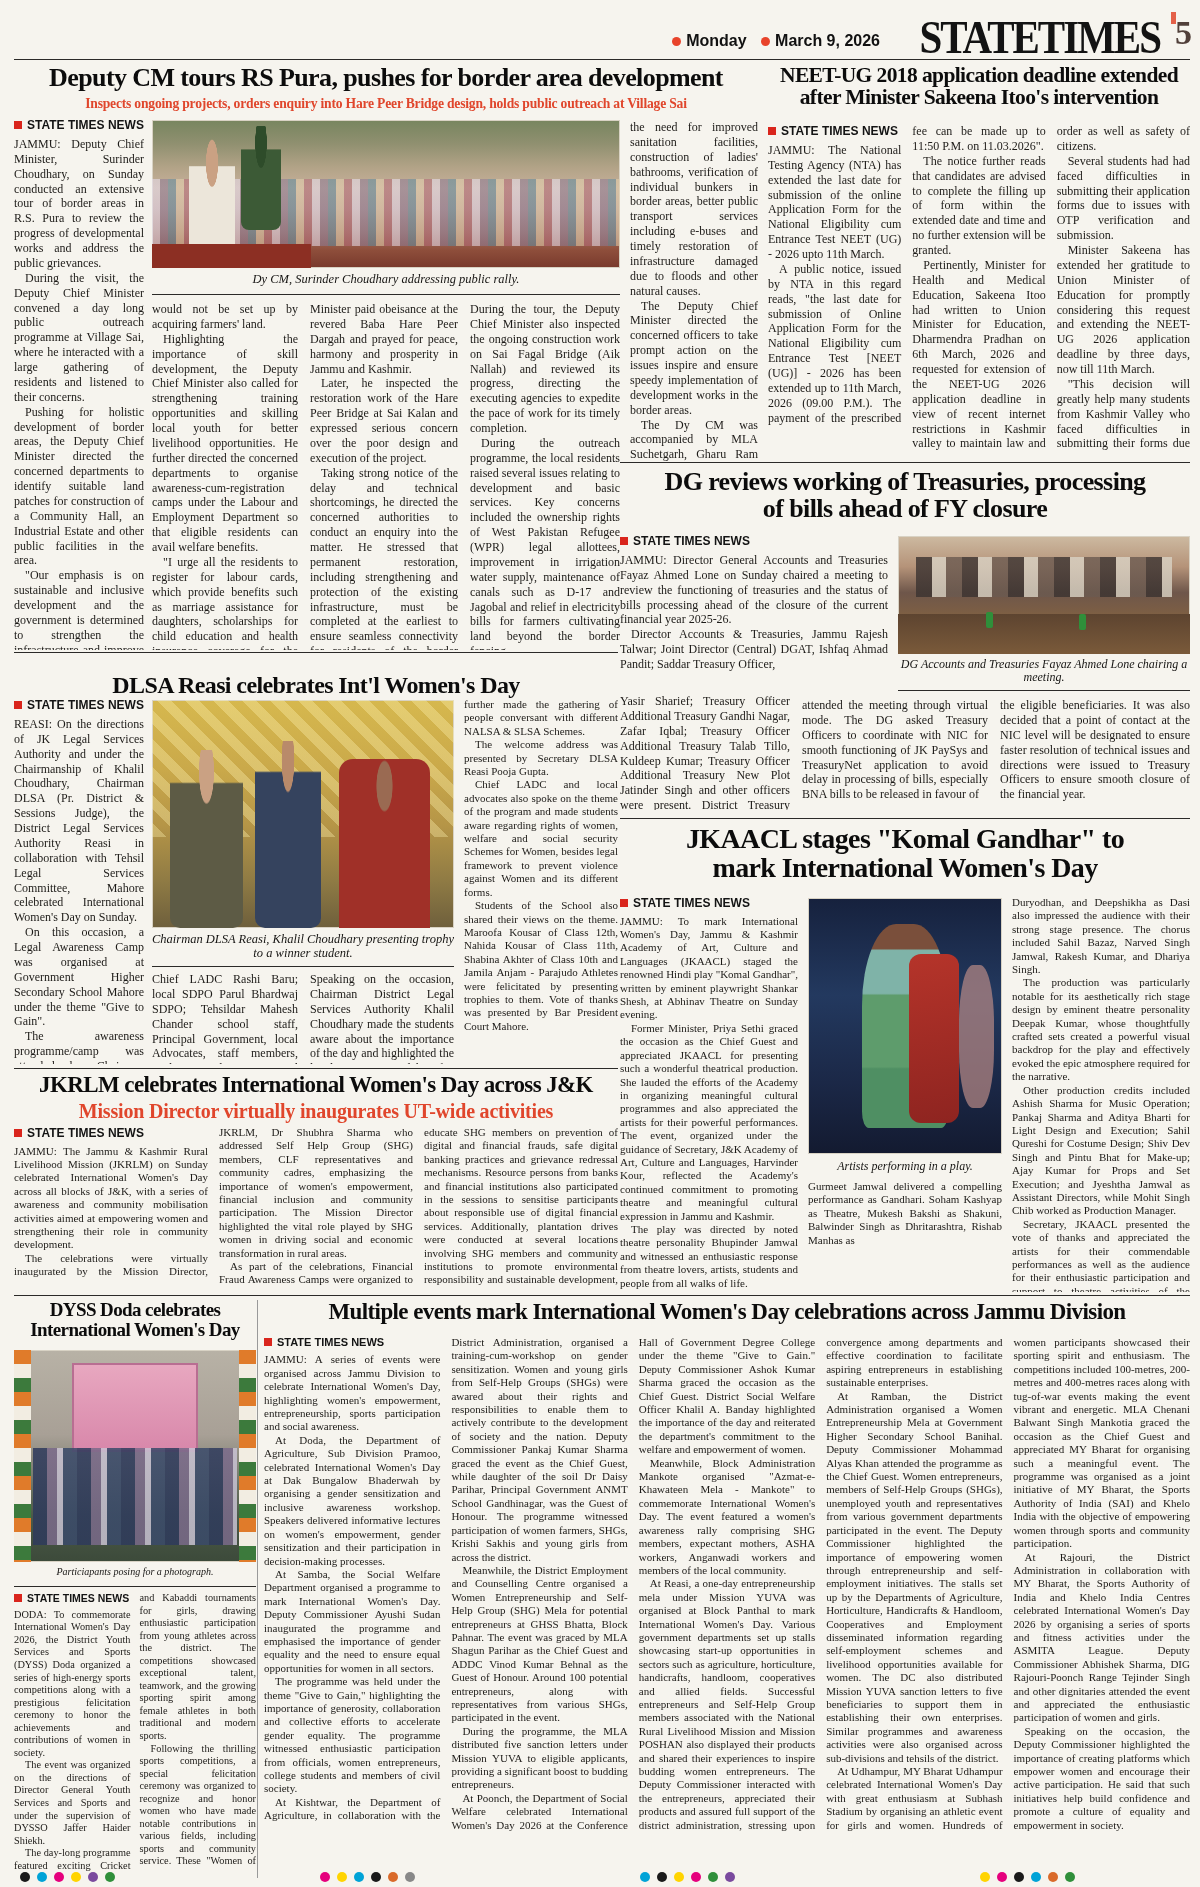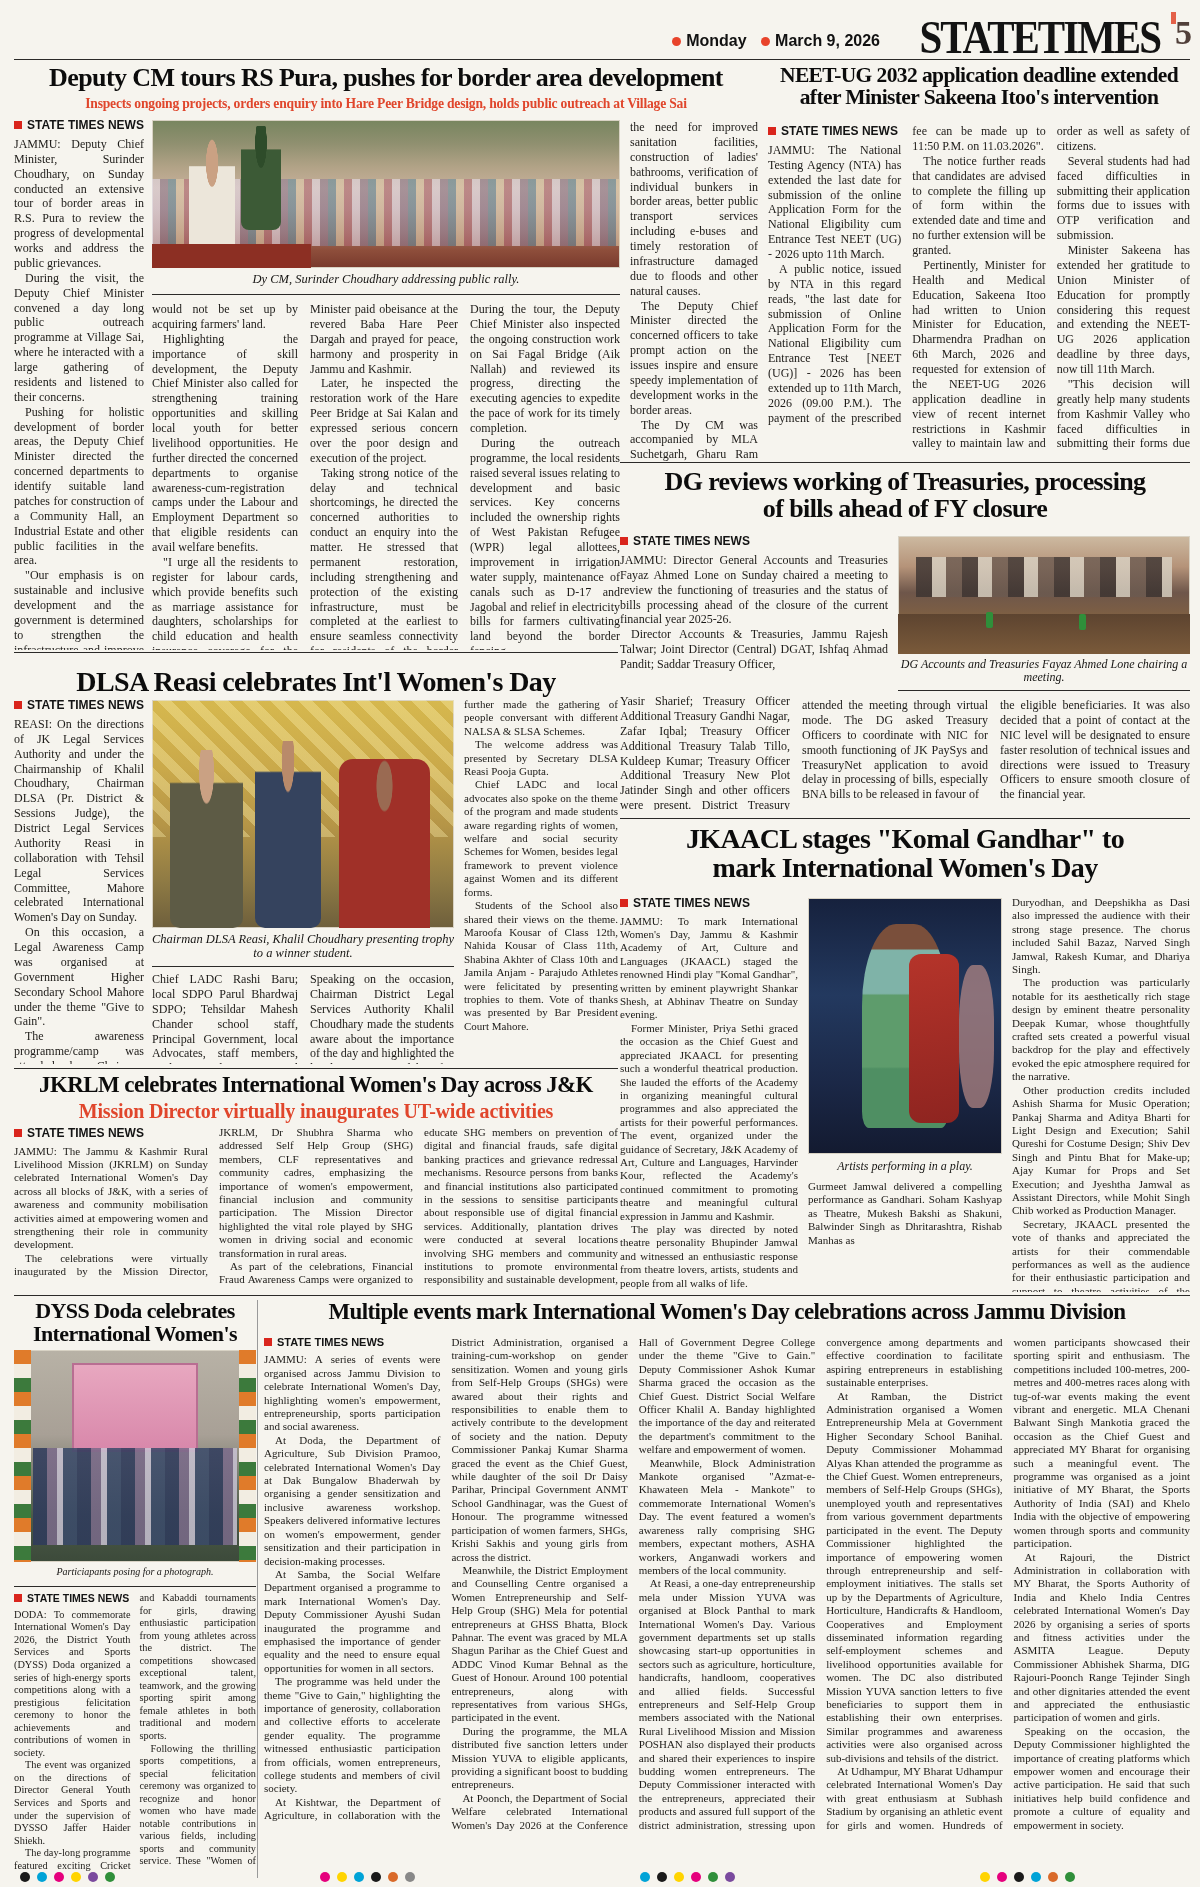--- a/index.html
+++ b/index.html
@@ -94,21 +94,21 @@
     <div class="abs bodytext" style="left:616px;top:56px;width:128px;height:344px;">
         <div>
           <p>the need for improved sanitation facilities, construction of ladies' bathrooms, verification of individual bunkers in border areas, better public transport services including e-buses and timely restoration of infrastructure damaged due to floods and other natural causes.</p>
           <p>The Deputy Chief Minister directed the concerned officers to take prompt action on the issues inspire and ensure speedy implementation of development works in the border areas.</p>
           <p>The Dy CM was accompanied by MLA Suchetgarh, Gharu Ram Bhagat, former DDC members, Chief Engineers of PMGSY and PWD, Concerned SDM and other senior officers.</p>
         </div>
       </div>
   </div>
 
   <div class="abs" style="left:768px;top:64px;width:422px;height:392px;">
-    <div class="headline" style="font-size:21.5px;">NEET-UG 2032 application deadline extended after Minister Sakeena Itoo's intervention</div>
+    <div class="headline" style="font-size:21.5px;">NEET-UG 2018 application deadline extended after Minister Sakeena Itoo's intervention</div>
     <div class="abs bodytext cols3" style="left:0;top:60px;width:422px;height:330px;">
       <div class="byline"><span class="sq"></span><span>STATE TIMES NEWS</span></div>
       <div>
           <p>JAMMU: The National Testing Agency (NTA) has extended the last date for submission of the online Application Form for the National Eligibility cum Entrance Test NEET (UG) - 2026 upto 11th March.</p>
           <p>A public notice, issued by NTA in this regard reads, "the last date for submission of Online Application Form for the National Eligibility cum Entrance Test [NEET (UG)] - 2026 has been extended up to 11th March, 2026 (09.00 P.M.). The payment of the prescribed fee can be made up to 11:50 P.M. on 11.03.2026".</p>
           <p>The notice further reads that candidates are advised to complete the filling up of form within the extended date and time and no further extension will be granted.</p>
           <p>Pertinently, Minister for Health and Medical Education, Sakeena Itoo had written to Union Minister for Education, Dharmendra Pradhan on 6th March, 2026 and requested for extension of the NEET-UG 2026 application deadline in view of recent internet restrictions in Kashmir valley to maintain law and order as well as safety of citizens.</p>
           <p>Several students had had faced difficulties in submitting their application forms due to issues with OTP verification and submission.</p>
           <p>Minister Sakeena has extended her gratitude to Union Minister of Education for promptly considering this request and extending the NEET-UG 2026 application deadline by three days, now till 11th March.</p>
           <p>"This decision will greatly help many students from Kashmir Valley who faced difficulties in submitting their forms due to internet speed limitations. Grateful for the timely support to ensure that no aspirant misses the opportunity", she stated.</p>
@@ -187,21 +187,21 @@
           <p>Duryodhan, and Deepshikha as Dasi also impressed the audience with their strong stage presence. The chorus included Sahil Bazaz, Narved Singh Jamwal, Rakesh Kumar, and Dhariya Singh.</p>
           <p>The production was particularly notable for its aesthetically rich stage design by eminent theatre personality Deepak Kumar, whose thoughtfully crafted sets created a powerful visual backdrop for the play and effectively evoked the epic atmosphere required for the narrative.</p>
           <p>Other production credits included Ashish Sharma for Music Operation; Pankaj Sharma and Aditya Bharti for Light Design and Execution; Sahil Qureshi for Costume Design; Shiv Dev Singh and Pintu Bhat for Make-up; Ajay Kumar for Props and Set Execution; and Jyeshtha Jamwal as Assistant Directors, while Mohit Singh Chib worked as Production Manager.</p>
           <p>Secretary, JKAACL presented the vote of thanks and appreciated the artists for their commendable performances as well as the audience for their enthusiastic participation and support to theatre activities of the Academy.</p>
         </div>
       </div>
   </div>
 
   <div class="abs" style="left:14px;top:652px;width:604px;height:412px;">
     <div class="rule" style="top:0;left:0;width:604px;"></div>
-    <div class="headline" style="font-size:28px;margin-top:15px;">DLSA Reasi celebrates Int'l Women's Day</div>
+    <div class="headline" style="font-size:24px;margin-top:21px;">DLSA Reasi celebrates Int'l Women's Day</div>
     <div class="abs bodytext" style="left:0;top:46px;width:130px;height:366px;">
       <div class="byline"><span class="sq"></span><span>STATE TIMES NEWS</span></div>
       <div>
           <p>REASI: On the directions of JK Legal Services Authority and under the Chairmanship of Khalil Choudhary, Chairman DLSA (Pr. District &amp; Sessions Judge), the District Legal Services Authority Reasi in collaboration with Tehsil Legal Services Committee, Mahore celebrated International Women's Day on Sunday.</p>
           <p>On this occasion, a Legal Awareness Camp was organised at Government Higher Secondary School Mahore under the theme "Give to Gain".</p>
           <p>The awareness programme/camp was attended by Chairman District Legal Services Reasi Khalil Choudhary (Pr. District &amp; Sessions Judge Reasi), Secretary, (Sub-Judge) Pooja Gupta; Munsiff Mahore Himanshoo Attri (Chairman TLSC Mahore);</p>
         </div>
     </div>
     <div class="photo" style="left:138px;top:48px;width:302px;height:228px;
          background:linear-gradient(180deg,#d6b84e 0%,#caa94a 30%,#b59547 55%,#8e7a44 80%,#6e5f3c 100%);">
@@ -243,21 +243,21 @@
           <p>The celebrations were virtually inaugurated by the Mission Director, JKRLM, Dr Shubhra Sharma who addressed Self Help Group (SHG) members, CLF representatives and community cadres, emphasizing the importance of women's empowerment, financial inclusion and community participation. The Mission Director highlighted the vital role played by SHG women in driving social and economic transformation in rural areas.</p>
           <p>As part of the celebrations, Financial Fraud Awareness Camps were organized to educate SHG members on prevention of digital and financial frauds, safe digital banking practices and grievance redressal mechanisms. Resource persons from banks and financial institutions also participated in the sessions to sensitise participants about responsible use of digital financial services. Additionally, plantation drives were conducted at several locations involving SHG members and community institutions to promote environmental responsibility and sustainable development, while also highlighting the role of women in conservation and community leadership.</p>
         </div>
     </div>
   </div>
 
   <div class="rule" style="top:1295px;left:14px;width:1176px;"></div>
   <div class="vrule" style="left:257px;top:1300px;height:578px;border-left-color:#999;"></div>
 
   <div class="abs" style="left:14px;top:1300px;width:242px;height:583px;">
-    <div class="headline" style="font-size:22px;">
+    <div class="headline" style="font-size:19px;">
       <div>DYSS Doda celebrates</div>
         <div>International Women's Day</div>
     </div>
     <div class="photo" style="left:0;top:50px;width:242px;height:212px;
          background:linear-gradient(180deg,#b8b2a6 0%,#a8a096 40%,#4c5a48 78%,#3c4a3a 100%);">
       <div style="left:0;top:0;width:7%;height:100%;background:repeating-linear-gradient(180deg,#e07b2a 0 14px,#f2ede2 14px 28px,#3c7a3c 28px 42px);"></div>
       <div style="right:0;top:0;width:7%;height:100%;background:repeating-linear-gradient(180deg,#e07b2a 0 14px,#f2ede2 14px 28px,#3c7a3c 28px 42px);"></div>
       <div style="left:24%;top:6%;width:52%;height:42%;background:linear-gradient(180deg,#e8a8c0,#d887aa);box-shadow:0 0 0 2px #b86e92 inset;"></div>
       <div style="left:8%;bottom:8%;width:84%;height:46%;opacity:.85;background:repeating-linear-gradient(90deg,#2e3a5c 0 14px,#7a6a8a 14px 24px,#c8c2d2 24px 30px,#3a4a6a 30px 44px);"></div>
     </div>

